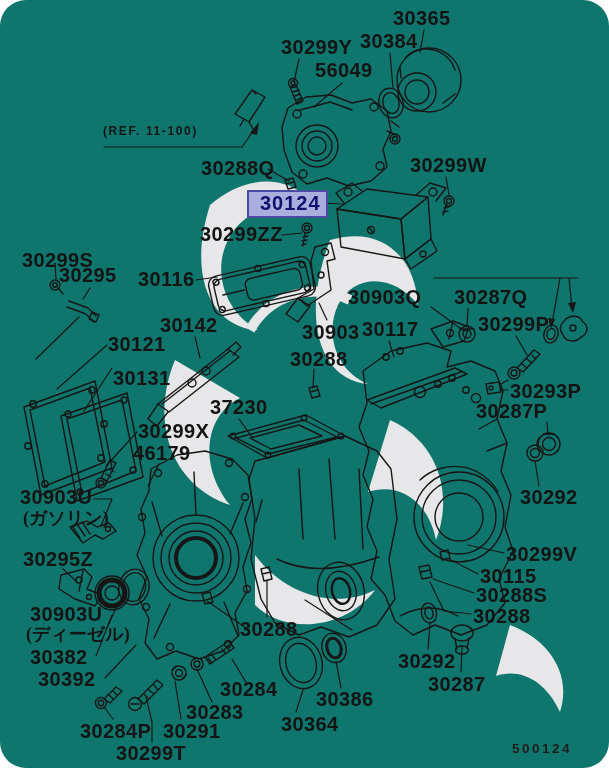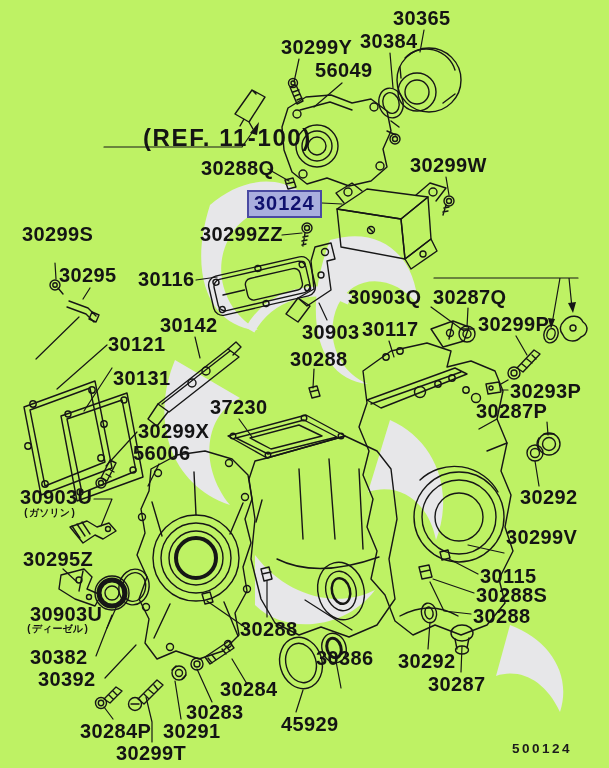--- a/index.html
+++ b/index.html
@@ -1,29 +1,29 @@
 <!DOCTYPE html>
 <html><head>
 <meta charset="utf-8">
 <style>
   html,body { margin:0; padding:0; background:#fff; }
   .stage {
-    position:relative; width:609px; height:768px; background:#bef264;
-    font-family:"Liberation Sans", sans-serif; overflow:hidden;
+    position:relative; width:609px; height:768px; background:#0f766e;
+    font-family:"Liberation Sans", sans-serif; overflow:hidden;border-radius:26px;
   }
   .stage svg { position:absolute; left:0; top:0; }
   .lbl {
     position:absolute; font-weight:700; font-size:20px; line-height:1.05;
     letter-spacing:0.4px; color:#141414; white-space:nowrap;
   }
-  .lbl.ref { font-size:24px; letter-spacing:1.6px;margin-left:40px; }
-  .lbl.jp { font-size:10px; letter-spacing:0; font-family:Liberation Mono, monospace; }
+  .lbl.ref { font-size:12px; letter-spacing:1.6px; }
+  .lbl.jp { font-size:18px; letter-spacing:0; font-family:Liberation Serif, serif; }
   .lbl.hl {
     background:#a9aede; border:2px solid #4a4aa2; color:#10106e;
-    padding:1px 5px 2px 5px; letter-spacing:1px;
+    padding:1px 5px 2px 11px; letter-spacing:1px;
   }
   .code {
     position:absolute; font-weight:700; font-size:13.5px; letter-spacing:2.5px; color:#1c1c1c;
   }
 </style>
 </head>
 <body>
 
 <div class="stage">
 
@@ -399,54 +399,54 @@
 
   <div class="lbl" style="left:393px;top:8px">30365</div>
   <div class="lbl" style="left:360px;top:31px">30384</div>
   <div class="lbl" style="left:281px;top:37px">30299Y</div>
   <div class="lbl" style="left:315px;top:60px">56049</div>
   <div class="lbl ref" style="left:103px;top:125px">(REF. 11-100)</div>
   <div class="lbl" style="left:201px;top:158px">30288Q</div>
   <div class="lbl" style="left:410px;top:155px">30299W</div>
   <div class="lbl hl" style="left:247px;top:190px">30124</div>
   <div class="lbl" style="left:200px;top:224px">30299ZZ</div>
-  <div class="lbl" style="left:22px;top:224px">30299S</div>
+  <div class="lbl" style="left:22px;top:250px">30299S</div>
   <div class="lbl" style="left:59px;top:265px">30295</div>
   <div class="lbl" style="left:138px;top:269px">30116</div>
   <div class="lbl" style="left:348px;top:287px">30903Q</div>
-  <div class="lbl" style="left:433px;top:287px">30287Q</div>
+  <div class="lbl" style="left:454px;top:287px">30287Q</div>
   <div class="lbl" style="left:478px;top:314px">30299P</div>
   <div class="lbl" style="left:160px;top:315px">30142</div>
   <div class="lbl" style="left:302px;top:322px">30903</div>
   <div class="lbl" style="left:362px;top:319px">30117</div>
   <div class="lbl" style="left:108px;top:334px">30121</div>
   <div class="lbl" style="left:113px;top:368px">30131</div>
   <div class="lbl" style="left:290px;top:349px">30288</div>
   <div class="lbl" style="left:510px;top:381px">30293P</div>
   <div class="lbl" style="left:476px;top:401px">30287P</div>
   <div class="lbl" style="left:210px;top:397px">37230</div>
   <div class="lbl" style="left:138px;top:421px">30299X</div>
-  <div class="lbl" style="left:133px;top:443px">56006</div>
+  <div class="lbl" style="left:133px;top:443px">46179</div>
   <div class="lbl" style="left:520px;top:487px">30292</div>
   <div class="lbl" style="left:20px;top:487px">30903U</div>
   <div class="lbl jp" style="left:23px;top:509px">(ガソリン)</div>
   <div class="lbl" style="left:23px;top:549px">30295Z</div>
-  <div class="lbl" style="left:506px;top:527px">30299V</div>
+  <div class="lbl" style="left:506px;top:544px">30299V</div>
   <div class="lbl" style="left:480px;top:566px">30115</div>
   <div class="lbl" style="left:476px;top:585px">30288S</div>
   <div class="lbl" style="left:473px;top:606px">30288</div>
   <div class="lbl" style="left:30px;top:604px">30903U</div>
   <div class="lbl jp" style="left:26px;top:625px">(ディーゼル)</div>
   <div class="lbl" style="left:30px;top:647px">30382</div>
   <div class="lbl" style="left:38px;top:669px">30392</div>
   <div class="lbl" style="left:240px;top:619px">30288</div>
   <div class="lbl" style="left:398px;top:651px">30292</div>
   <div class="lbl" style="left:428px;top:674px">30287</div>
   <div class="lbl" style="left:220px;top:679px">30284</div>
   <div class="lbl" style="left:186px;top:702px">30283</div>
   <div class="lbl" style="left:80px;top:721px">30284P</div>
   <div class="lbl" style="left:163px;top:721px">30291</div>
   <div class="lbl" style="left:116px;top:743px">30299T</div>
-  <div class="lbl" style="left:316px;top:648px">30386</div>
-  <div class="lbl" style="left:281px;top:714px">45929</div>
+  <div class="lbl" style="left:316px;top:689px">30386</div>
+  <div class="lbl" style="left:281px;top:714px">30364</div>
 
   <div class="code" style="left:512px;top:741px">500124</div>
 </div>
 
 </body></html>

